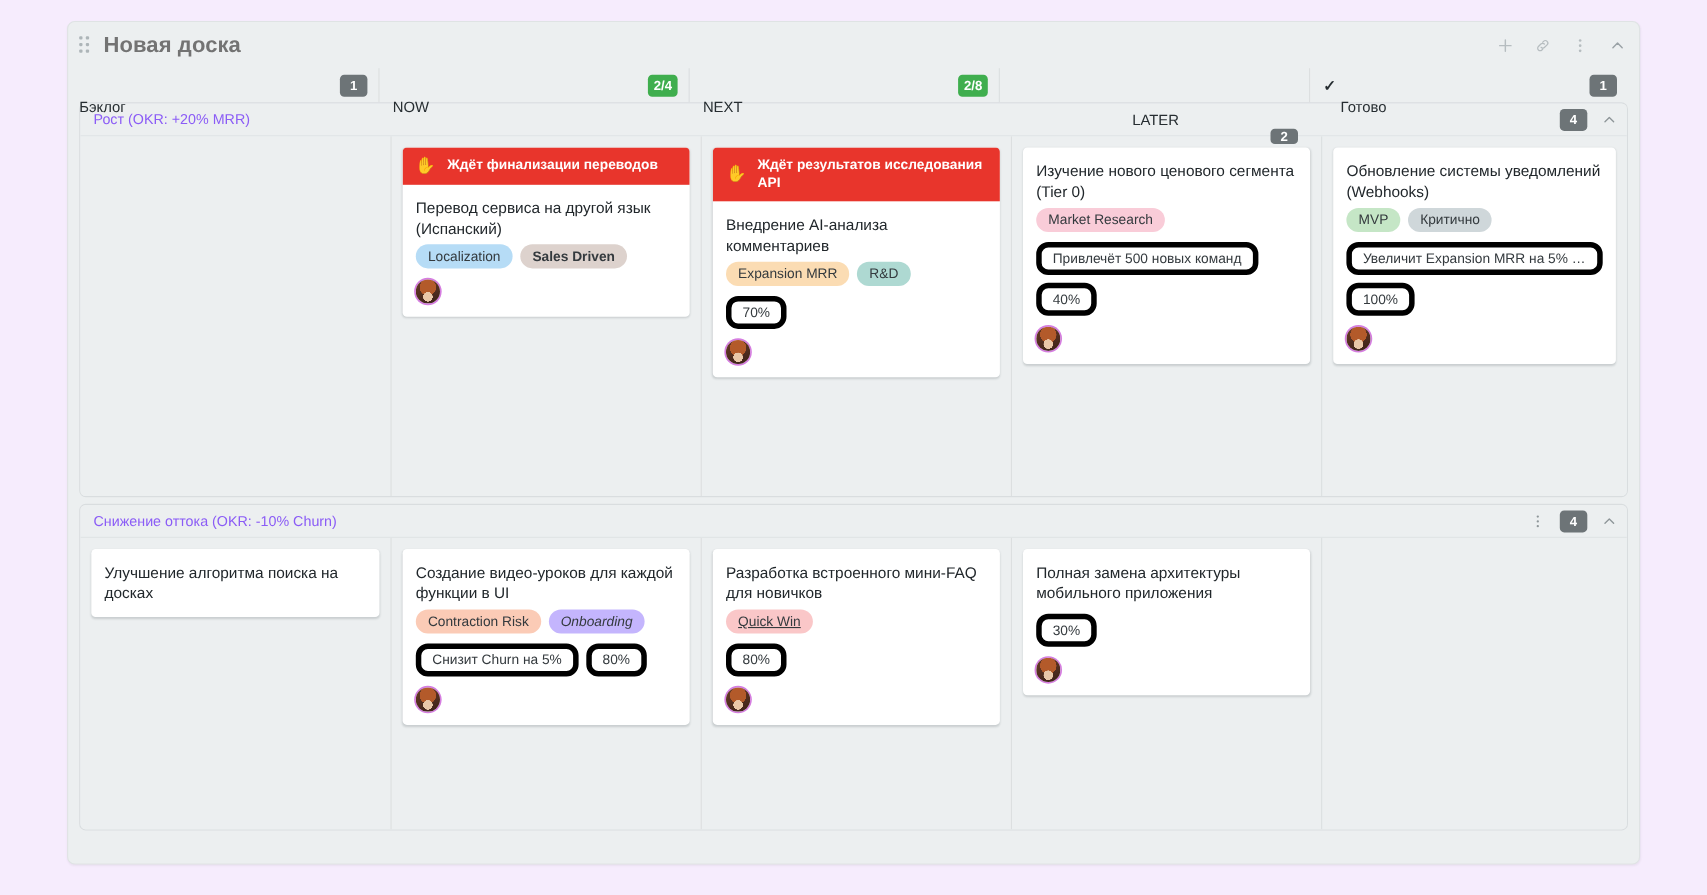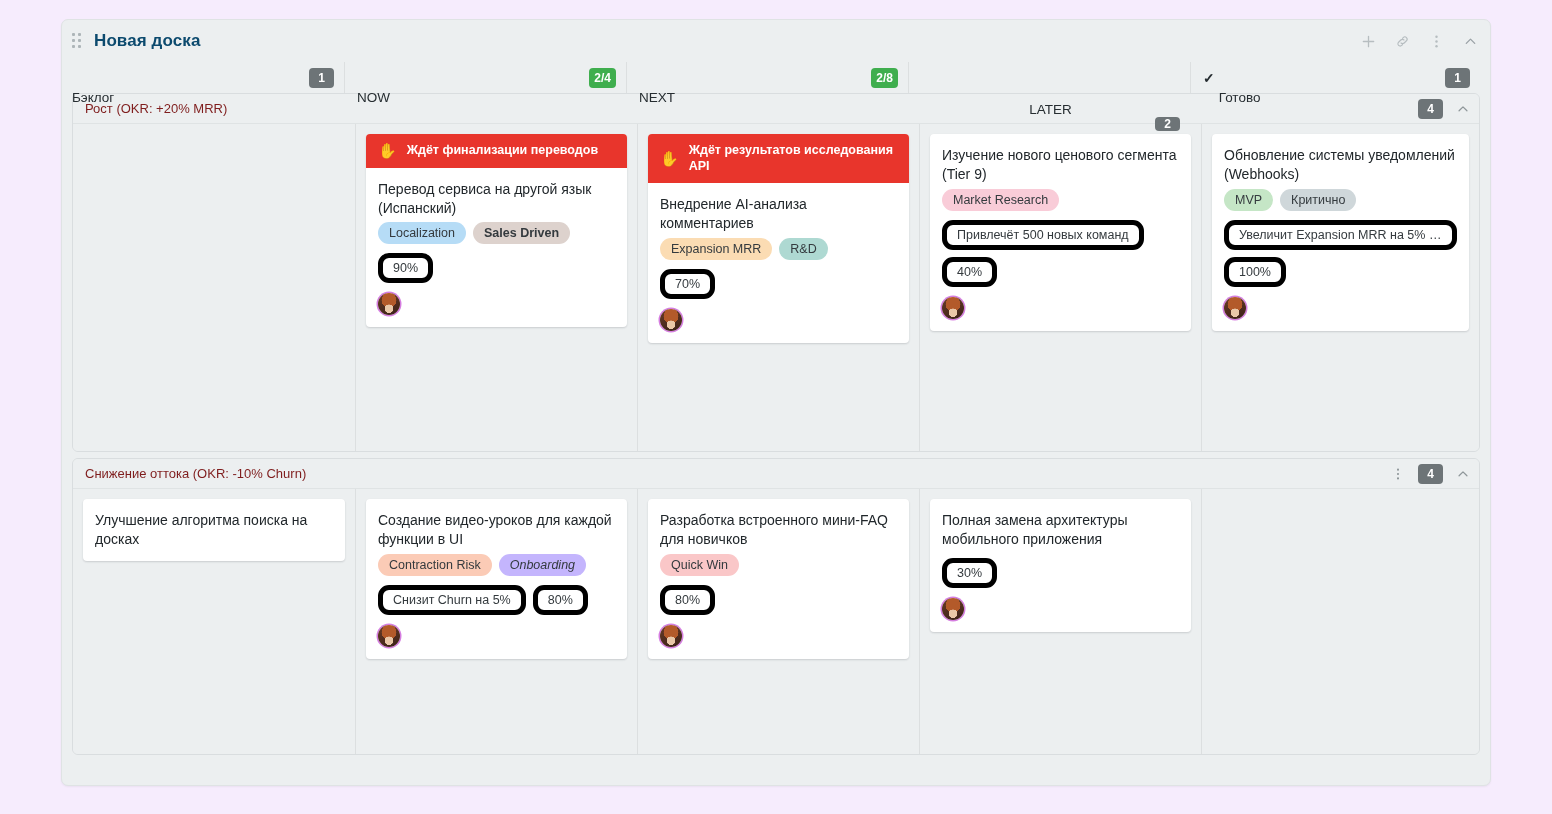--- a/index.html
+++ b/index.html
@@ -35,23 +35,23 @@
     margin-right: 8px;
     cursor: grab;
   }
   .drag-handle i {
     width: 3px; height: 3px;
     background: #adb5b8;
     border-radius: 1px;
     display: block;
   }
   .board-name {
-    font-size: 17px;
+    font-size: 20px;
     font-weight: bold;
-    color: #0c4a6e;
+    color: #737373;
     letter-spacing: 0.1px;
   }
   .header-actions {
     position: absolute;
     right: 12px; top: 50%;
     transform: translateY(-50%);
     display: flex;
     align-items: center;
     gap: 18px;
   }
@@ -116,21 +116,21 @@
   .lane-head {
     height: 30px;
     display: flex;
     align-items: center;
     padding: 0 8px 0 12px;
     border-bottom: 1px solid #dfe3e4;
     background: #eceff0;
   }
   .lane-title {
     font-size: 13px;
-    color: #7f1d1d;
+    color: #8b5cf6;
   }
   .lane-tools {
     margin-left: auto;
     display: flex; align-items: center; gap: 12px;
   }
   .lane-badge {
     min-width: 25px; height: 20px;
     background: #6d7477;
     border-radius: 4px;
     display: flex; align-items: center; justify-content: center;
@@ -301,23 +301,20 @@
               <div class="card-banner">
                 <span class="banner-emoji">✋</span>
                 <span>Ждёт финализации переводов</span>
               </div>
               <div class="card-body">
                 <div class="card-title">Перевод сервиса на другой язык (Испанский)</div>
                 <div class="tag-row">
                   <span class="tag" style="background: rgb(182, 220, 246);">Localization</span>
                   <span class="tag" style="background: rgb(221, 210, 205); font-weight: bold;">Sales Driven</span>
                 </div>
-                <div class="chip-row">
-                  <span class="chip">90%</span>
-                </div>
                 <div class="avatar-row">
                   <span class="avatar"></span>
                 </div>
               </div>
             </div>
           </div>
           <div class="lane-col">
             <div class="card">
               <div class="card-banner">
                 <span class="banner-emoji">✋</span>
@@ -334,21 +331,21 @@
                 </div>
                 <div class="avatar-row">
                   <span class="avatar"></span>
                 </div>
               </div>
             </div>
           </div>
           <div class="lane-col">
             <div class="card">
               <div class="card-body">
-                <div class="card-title">Изучение нового ценового сегмента (Tier 9)</div>
+                <div class="card-title">Изучение нового ценового сегмента (Tier 0)</div>
                 <div class="tag-row">
                   <span class="tag" style="background: rgb(249, 204, 216);">Market Research</span>
                 </div>
                 <div class="chip-row">
                   <span class="chip">Привлечёт 500 новых команд</span>
                   <span class="chip">40%</span>
                 </div>
                 <div class="avatar-row">
                   <span class="avatar"></span>
                 </div>
@@ -418,21 +415,21 @@
                   <span class="avatar"></span>
                 </div>
               </div>
             </div>
           </div>
           <div class="lane-col">
             <div class="card">
               <div class="card-body">
                 <div class="card-title">Разработка встроенного мини-FAQ для новичков</div>
                 <div class="tag-row">
-                  <span class="tag" style="background: rgb(250, 199, 200);">Quick Win</span>
+                  <span class="tag" style="background: rgb(250, 199, 200); text-decoration: underline;">Quick Win</span>
                 </div>
                 <div class="chip-row">
                   <span class="chip">80%</span>
                 </div>
                 <div class="avatar-row">
                   <span class="avatar"></span>
                 </div>
               </div>
             </div>
           </div>

